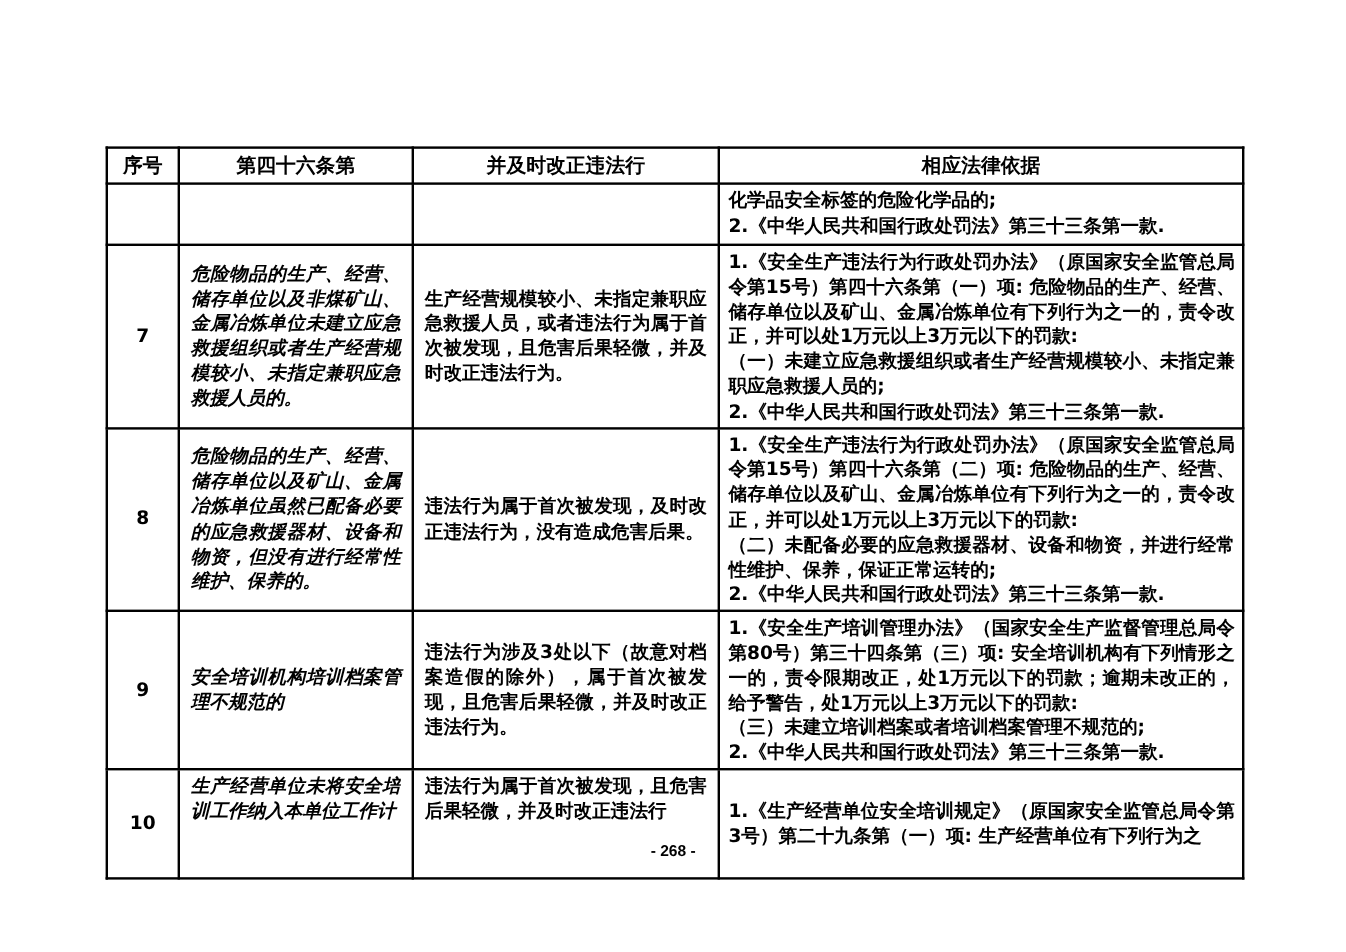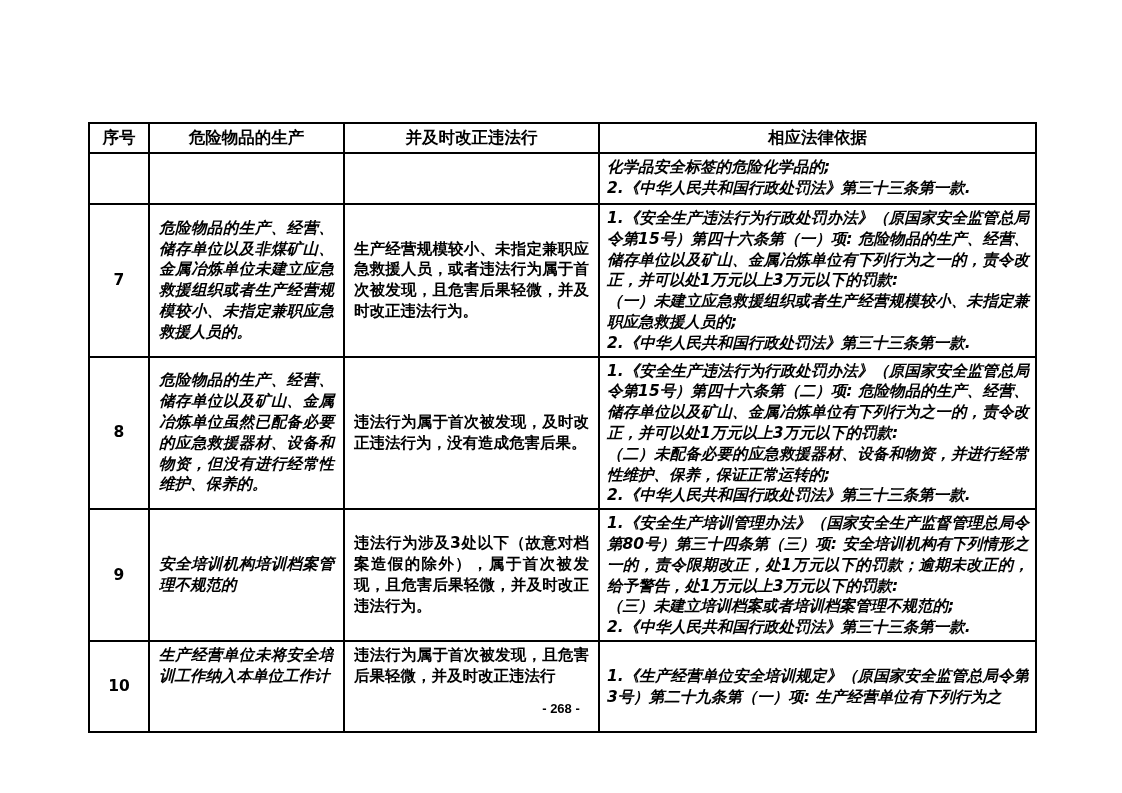--- a/index.html
+++ b/index.html
@@ -55,21 +55,20 @@
     text-align: justify;
     vertical-align: middle;
     padding: 3px 9px;
     border-radius: 15px;
   }
   .cell-basis {
     text-align: justify;
     vertical-align: top;
     padding: 3px 6px 2px 7px;
     white-space: pre-line;
-    font-style: italic;
   }
   tr.row-header { height: 30px; }
   tr.row-cont   { height: 51px; }
   tr.row-7      { height: 147px; }
   tr.row-8      { height: 148px; }
   tr.row-9      { height: 129px; }
   tr.row-10     { height: 45px; }
   tr.row-10 .cell-violation,
   tr.row-10 .cell-condition {
     vertical-align: top;
@@ -96,21 +95,21 @@
 <table class="doc-table">
   <colgroup>
     <col class="c1">
       <col class="c2">
       <col class="c3">
       <col class="c4">
   </colgroup>
   <tbody>
     <tr class="row-header">
       <th>序号</th>
-      <th>危险物品的生产</th>
+      <th>第四十六条第</th>
       <th>并及时改正违法行</th>
       <th>相应法律依据</th>
     </tr>
 
     <tr class="row-cont">
       <td class="cell-no"></td>
       <td class="cell-violation"></td>
       <td class="cell-condition"></td>
       <td class="cell-basis">化学品安全标签的危险化学品的;
 2.《中华人民共和国行政处罚法》第三十三条第一款.</td>

